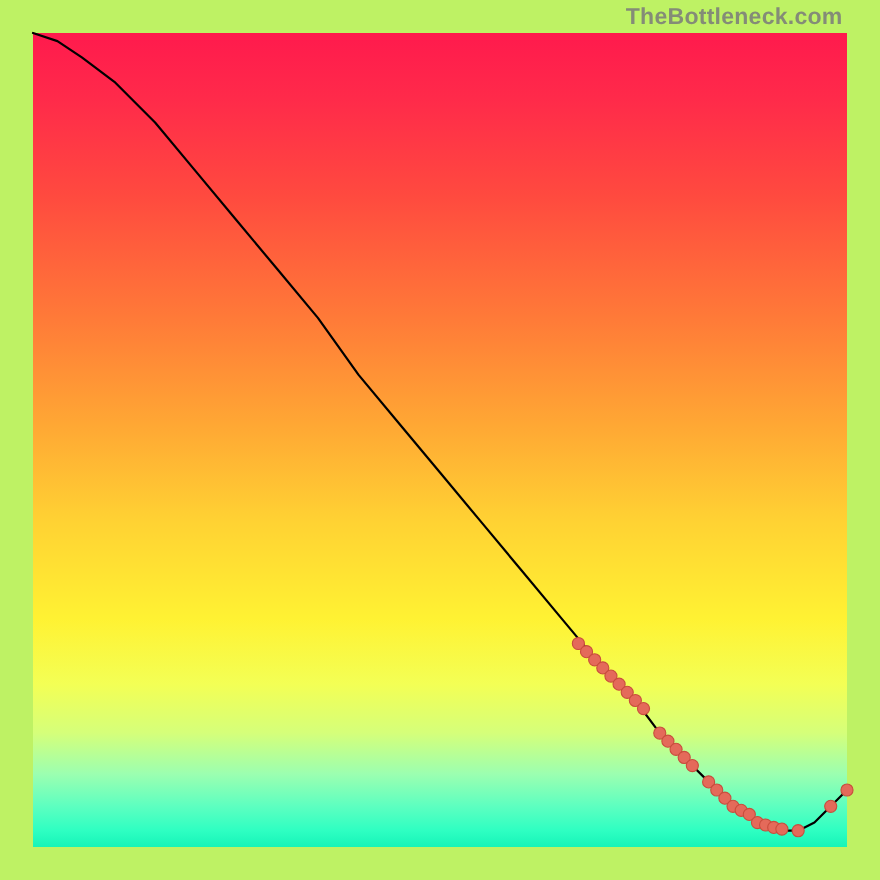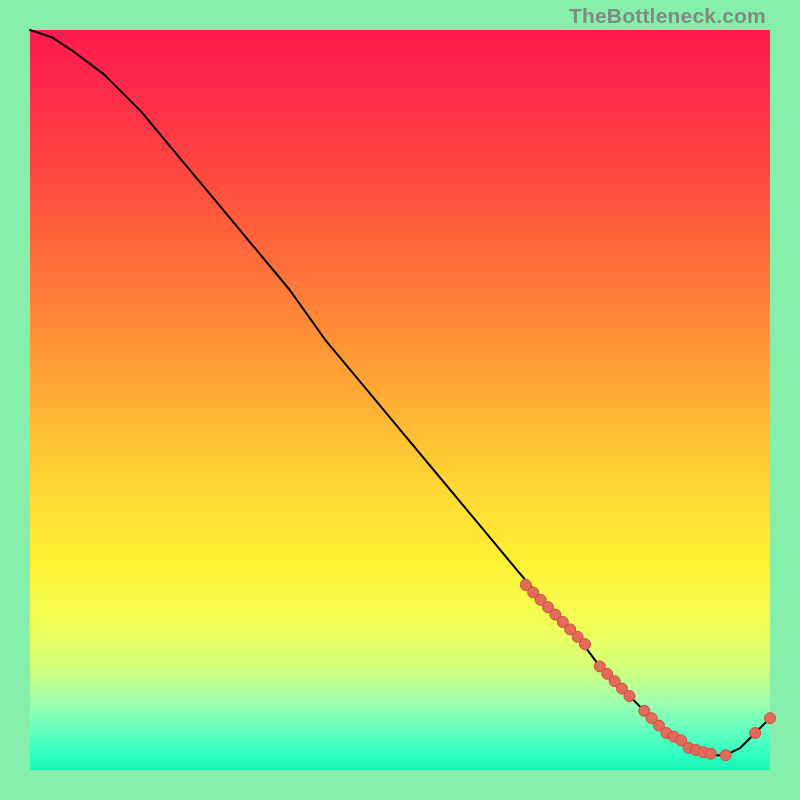--- a/index.html
+++ b/index.html
@@ -8,21 +8,21 @@
     width: 800px;
     height: 800px;
     background: #000;
     overflow: hidden;
     font-family: Arial, Helvetica, sans-serif;
   }
   .frame {
     position: relative;
     width: 800px;
     height: 800px;
-    background: #86efac;
+    background: #bef264;
   }
   .plot {
     position: absolute;
     left: 30px;
     top: 30px;
     width: 740px;
     height: 740px;
     
     background: linear-gradient(
       to bottom,

